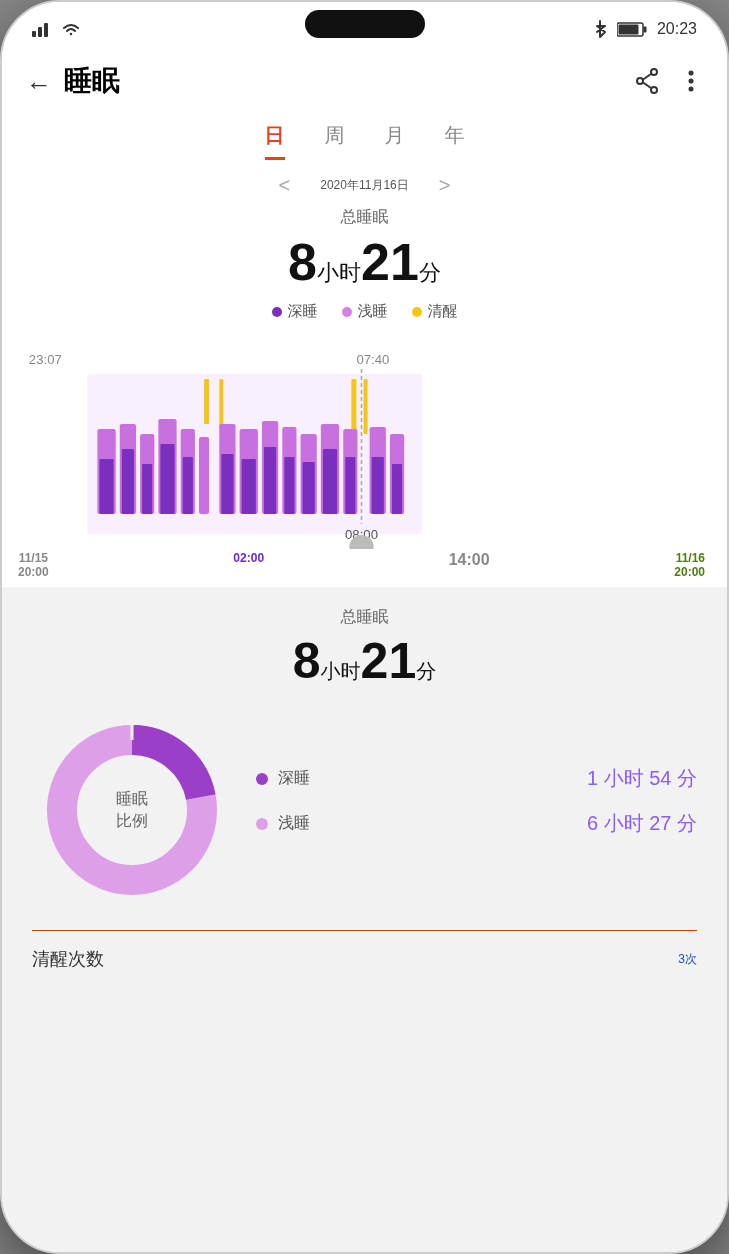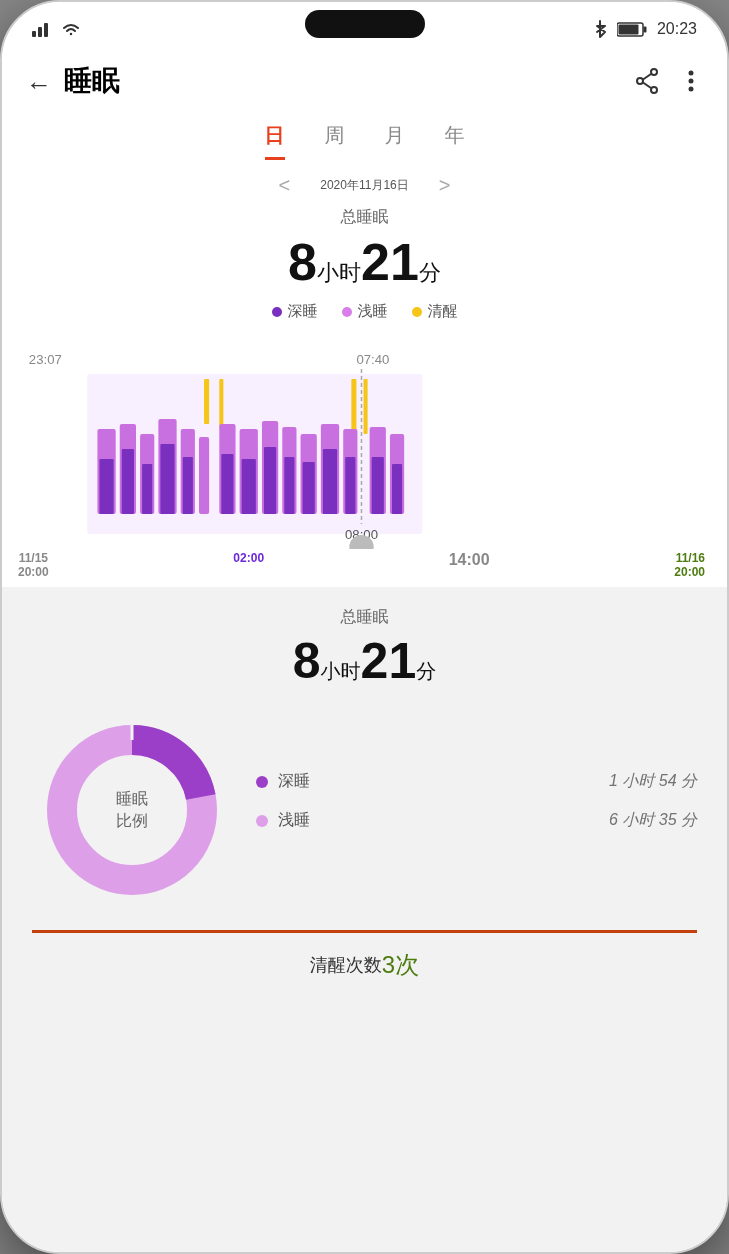--- a/index.html
+++ b/index.html
@@ -234,41 +234,40 @@
       align-items: center;
       gap: 10px;
       margin-bottom: 18px;
     }
     .donut-legend-label {
       font-size: 16px;
       color: #555;
       min-width: 50px;
     }
     .donut-legend-value {
-      font-size: 16px;
-      color: #737373;
+      font-size: 20px;
+      color: #8b5cf6;
       margin-left: auto;
-      font-style: italic;
     }
     
     .awake-row {
       display: flex;
-      justify-content: center;
+      justify-content: space-between;
       align-items: center;
       padding: 16px 0;
-      border-top: 3px solid #c2410c;
+      border-top: 1px solid #c2410c;
     }
     .awake-label {
       font-size: 18px;
       color: #333;
       font-weight: 500;
     }
     .awake-value {
-      font-size: 24px;
-      color: #4d7c0f;
+      font-size: 12px;
+      color: #1d4ed8;
     }
   </style>
 </head>
 <body>
 
 <div class="phone-frame">
   <div class="notch"></div>
   <div class="phone-inner">
 
     <div class="status-bar">
@@ -451,21 +450,21 @@
 
         <div class="donut-legend">
           <div class="donut-legend-item">
             <div class="legend-dot" style="background:#9b3fc8;width:12px;height:12px;"></div>
             <span class="donut-legend-label">深睡</span>
             <span class="donut-legend-value">1 小时 54 分</span>
           </div>
           <div class="donut-legend-item">
             <div class="legend-dot" style="background:#dda0e8;width:12px;height:12px;"></div>
             <span class="donut-legend-label">浅睡</span>
-            <span class="donut-legend-value">6 小时 35 分</span>
+            <span class="donut-legend-value">6 小时 27 分</span>
           </div>
         </div>
       </div>
 
       <div class="awake-row">
         <span class="awake-label">清醒次数</span>
         <span class="awake-value">3次</span>
       </div>
 
     </div>

